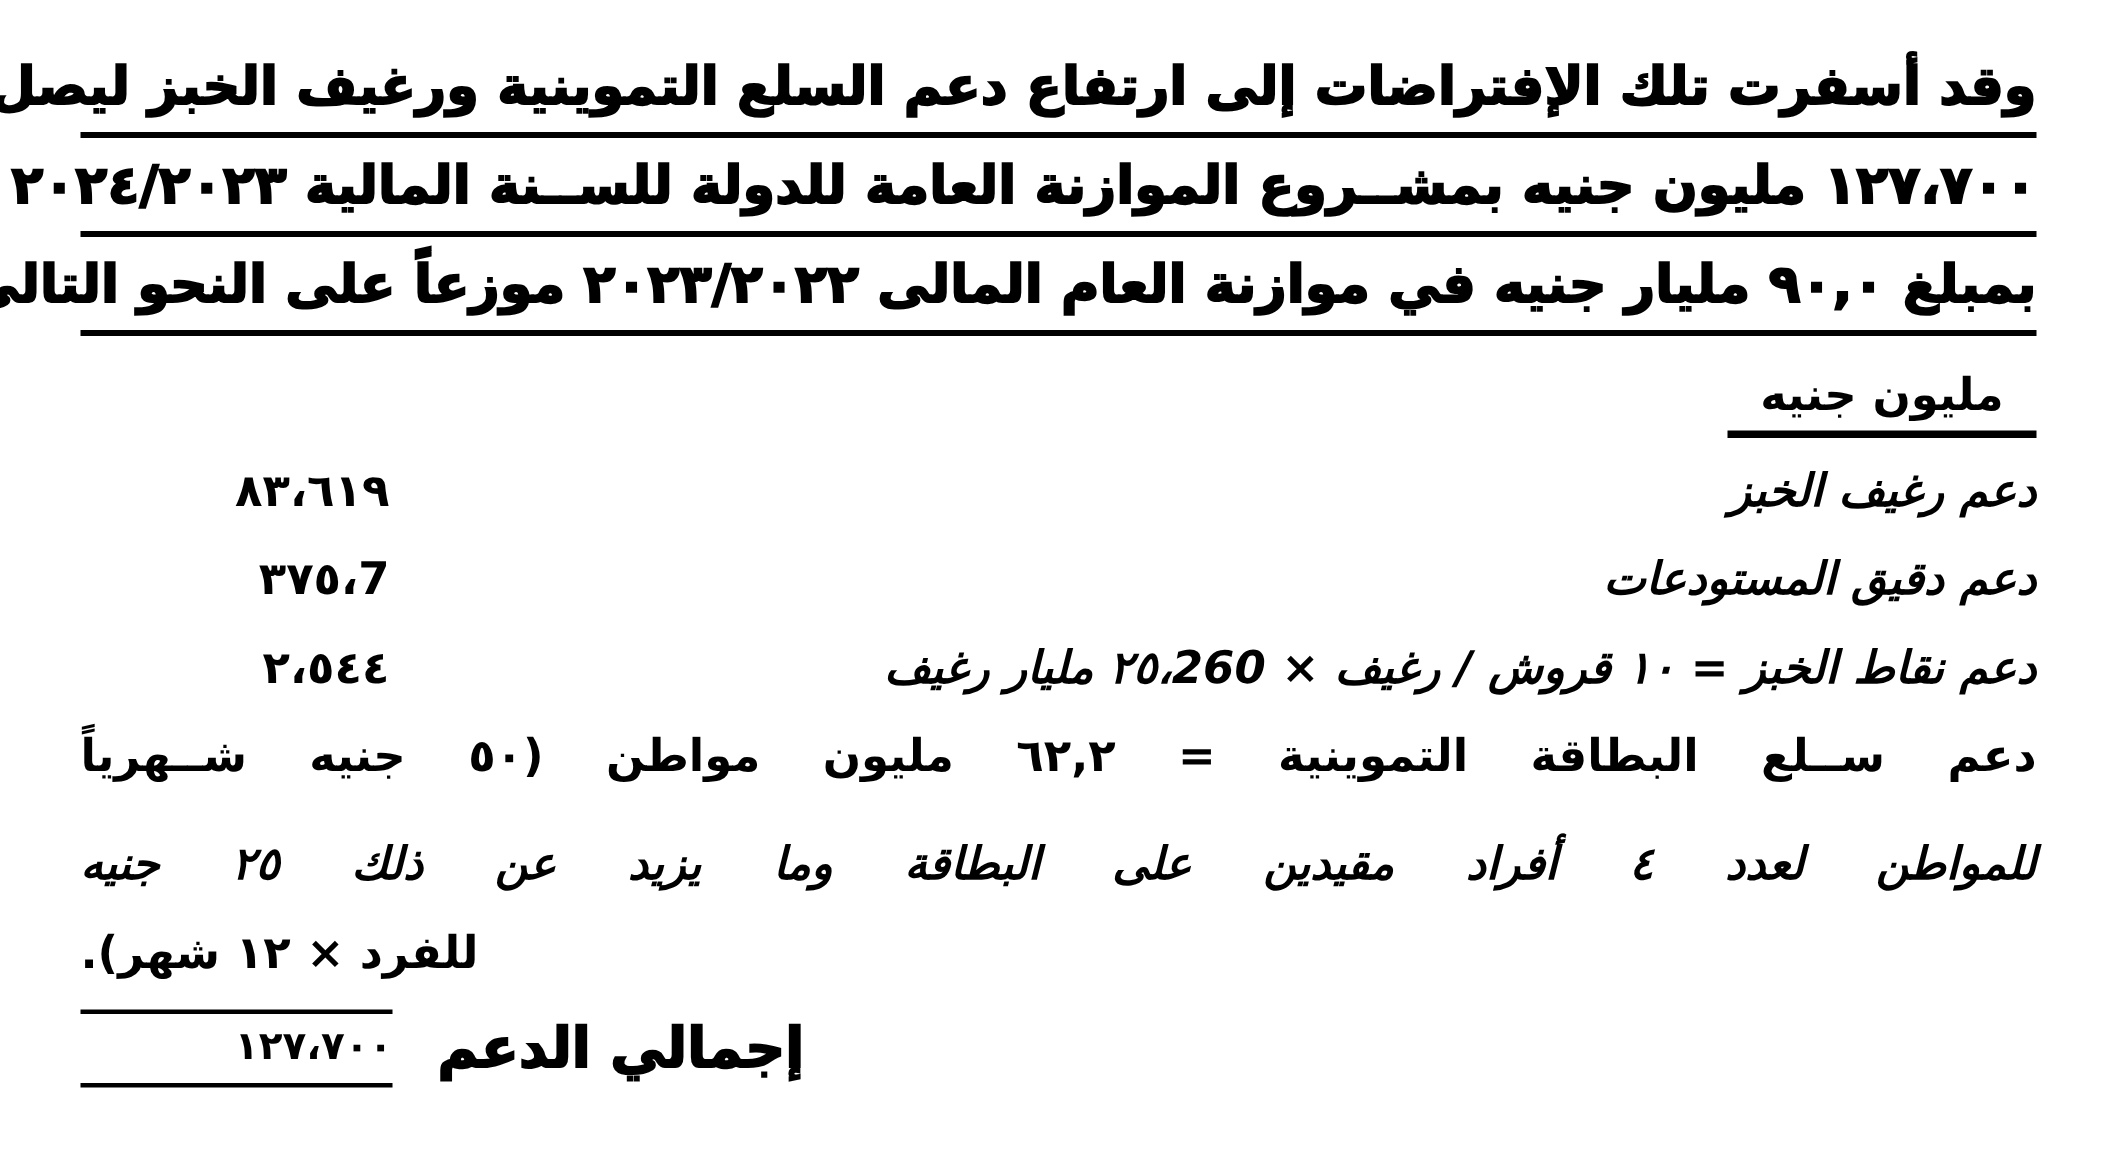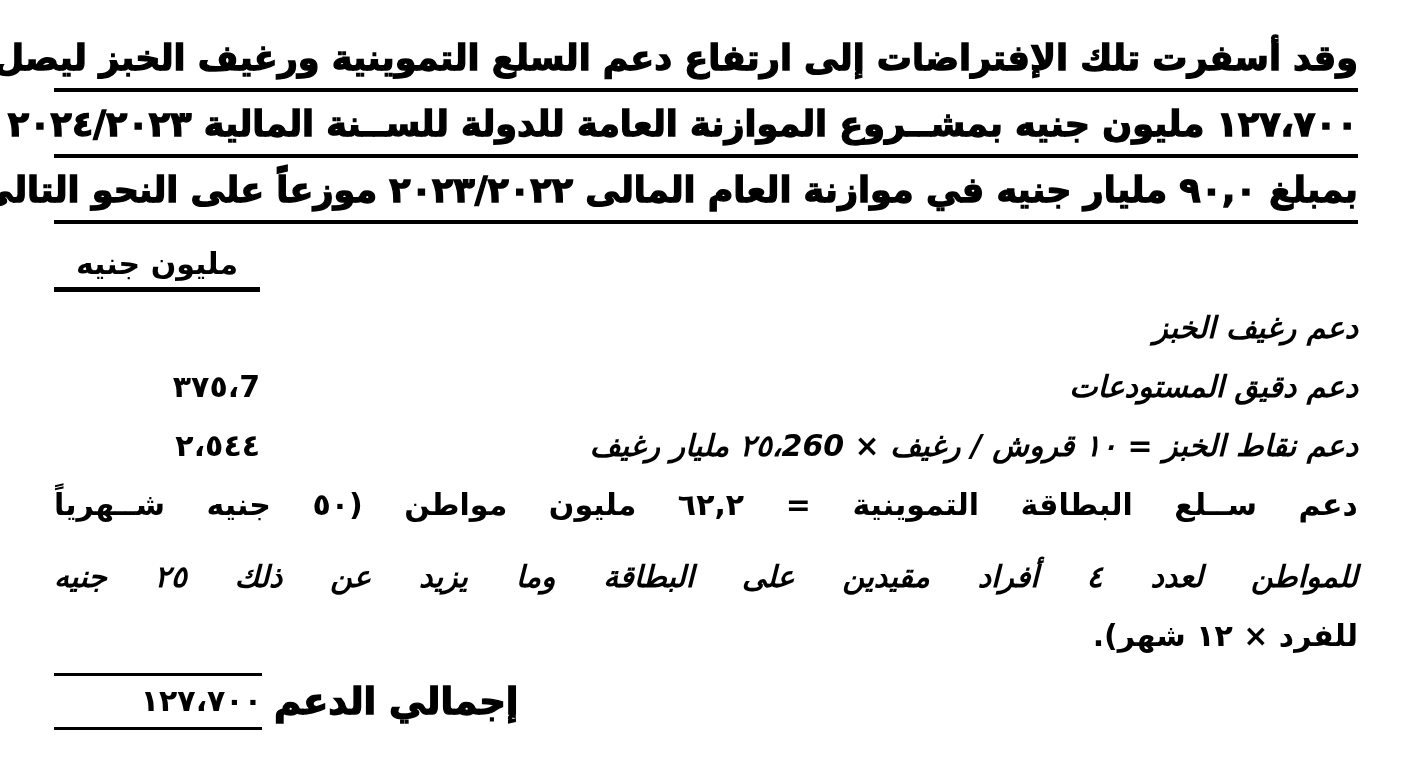--- a/index.html
+++ b/index.html
@@ -17,56 +17,56 @@
     -webkit-text-stroke:1.3px #000;
     line-height:49px;
     text-align:justify;text-align-last:justify;
     border-bottom:4px solid #000;
     padding-bottom:5px;margin-bottom:8px;
     white-space:nowrap;
   }
 
   
   .tbl{font-size:30px;font-weight:bold;margin-top:20px;}
-  .unit-row{display:flex;justify-content:flex-end;margin-bottom:13px;}
+  .unit-row{display:flex;justify-content:flex-start;margin-bottom:13px;}
   .unit{
     flex:0 0 206px;text-align:center;
     line-height:40px;padding-bottom:3px;
     border-bottom:5px solid #000;
   }
   .row{
     display:flex;justify-content:space-between;align-items:flex-start;
     line-height:46px;margin-bottom:13px;
   }
   .lbl{flex:1 1 auto;font-style:italic;}
   .amt{
     flex:0 0 206px;text-align:right;
     letter-spacing:4px;
   }
   .wrapline{
     line-height:46px;margin-bottom:26px;
     text-align:justify;text-align-last:justify;
   }
-  .lastline{line-height:46px;margin-bottom:13px;text-align:right;}
+  .lastline{line-height:46px;margin-bottom:13px;text-align:left;}
 
   
   .total-row{
     display:flex;justify-content:flex-end;align-items:center;
     margin-top:14px;
   }
   .total-label{
     font-size:37px;font-weight:bold;
     -webkit-text-stroke:1.4px #000;
-    margin-left:12px;line-height:52px;
+    margin-left:30px;line-height:52px;
   }
   .total-box{
     flex:0 0 208px;
     border-top:3px solid #000;border-bottom:3px solid #000;
     padding:7px 0 9px;
-    font-size:30px;font-weight:bold;
+    font-size:26px;font-weight:bold;
     text-align:right;letter-spacing:4px;
   }
 </style>
 </head>
 <body>
 
 <div class="page">
 
   <div>
     <div class="intro-line">وقد أسفرت تلك الإفتراضات إلى ارتفاع دعم السلع التموينية ورغيف الخبز ليصل إلى مبلغ</div>
@@ -75,20 +75,21 @@
   </div>
 
   <div class="tbl">
 
     <div class="unit-row">
       <div class="unit">مليون جنيه</div>
     </div>
 
     <div class="row">
       <div class="lbl">دعم رغيف الخبز</div>
+      <div class="amt">٨٣،٦١٩</div>
     </div>
 
     <div class="row">
       <div class="lbl">دعم دقيق المستودعات</div>
       <div class="amt">7،٣٧٥</div>
     </div>
 
     <div class="row">
       <div class="lbl">دعم نقاط الخبز = ١٠ قروش / رغيف × ٢٥،260 مليار رغيف</div>
       <div class="amt">٢،٥٤٤</div>

